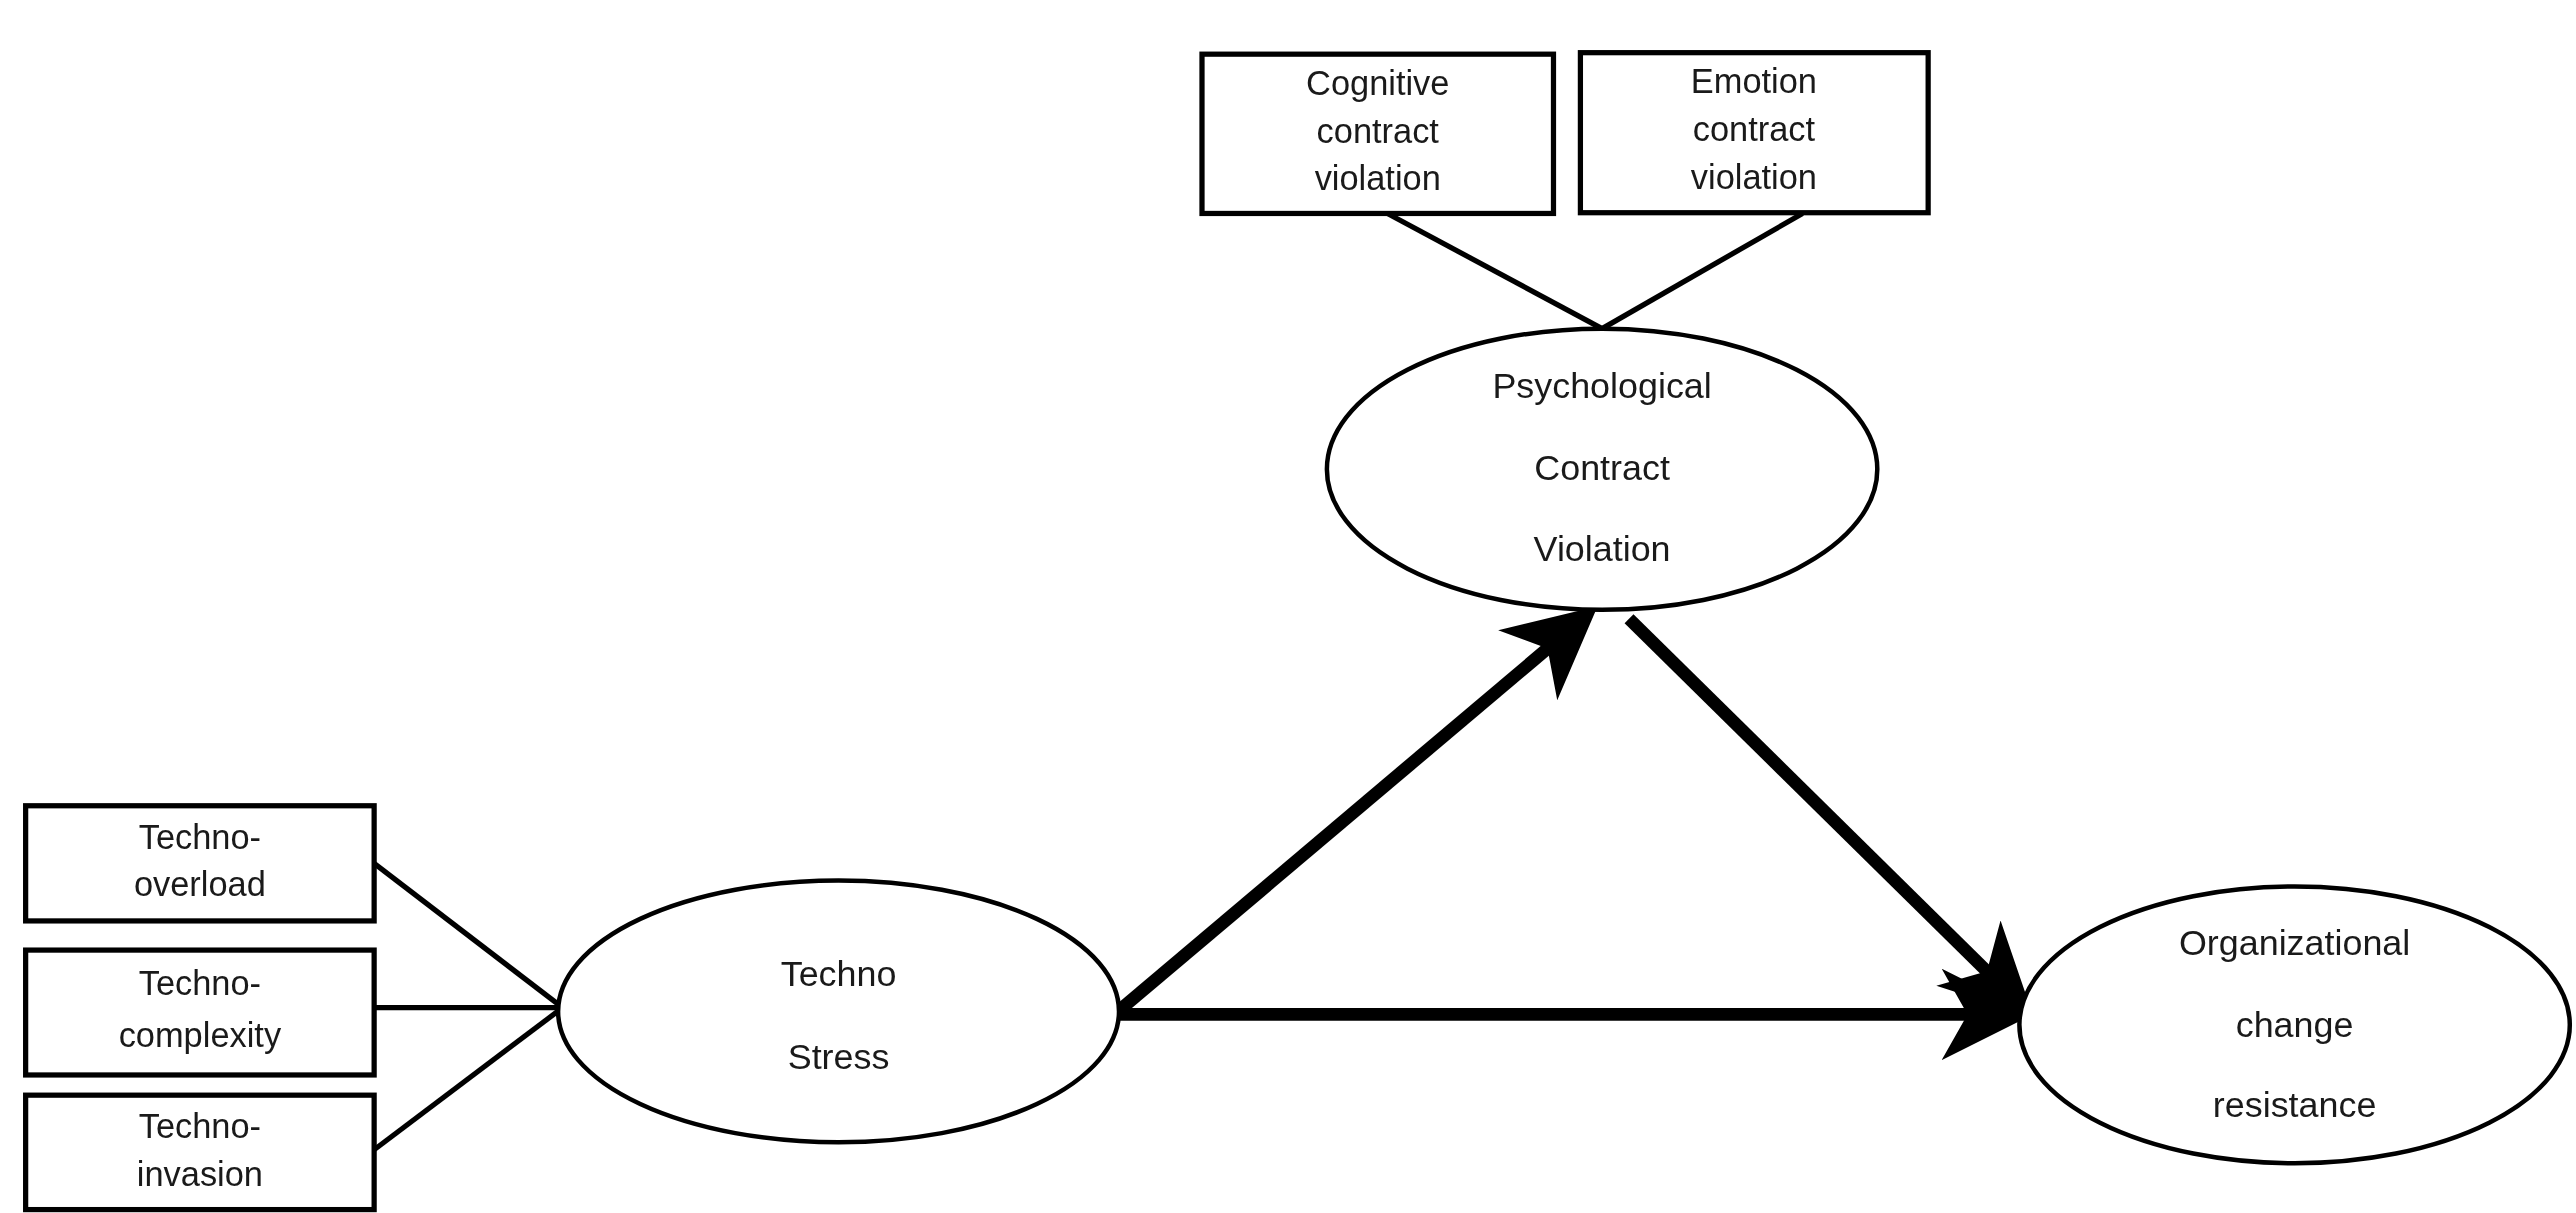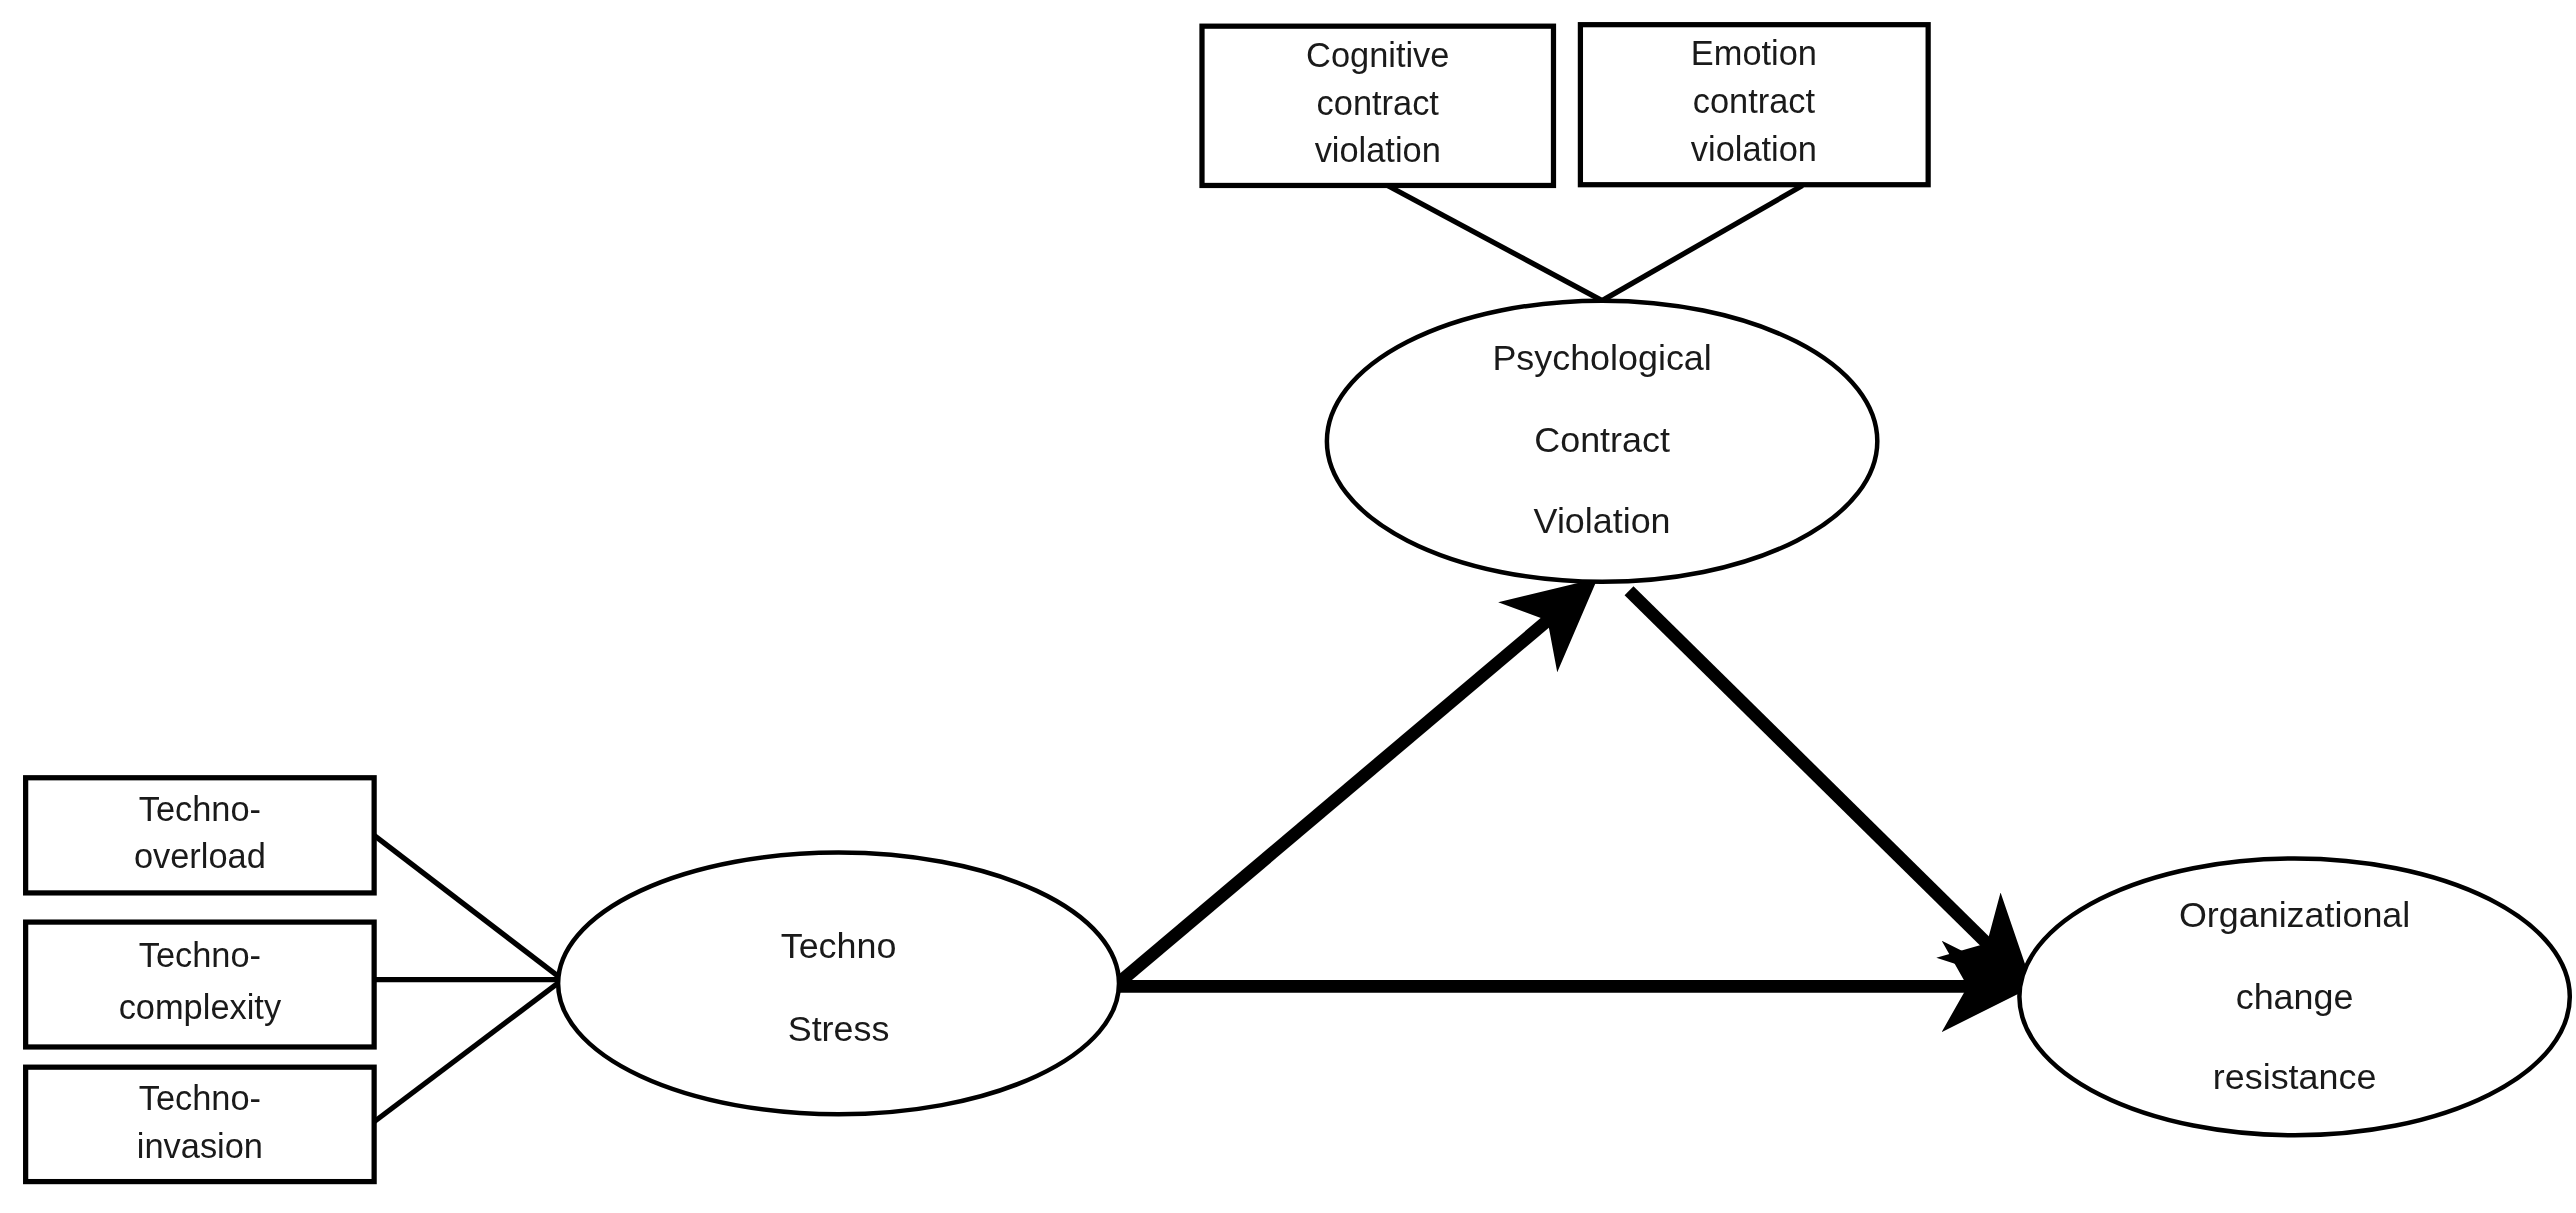--- a/index.html
+++ b/index.html
@@ -12,20 +12,21 @@
     width: 2576px;
     height: 1213px;
     font-family: "Liberation Sans", sans-serif;
     overflow: hidden;
   }
   #diagram-root {
     position: relative;
     width: 2576px;
     height: 887px;
     background: #ffffff;
+    margin-top: 28px;
   }
   #model-svg {
     display: block;
     width: 2576px;
     height: 1213px;
   }
   .node-shape {
     fill: #ffffff;
     stroke: #000000;
   }

